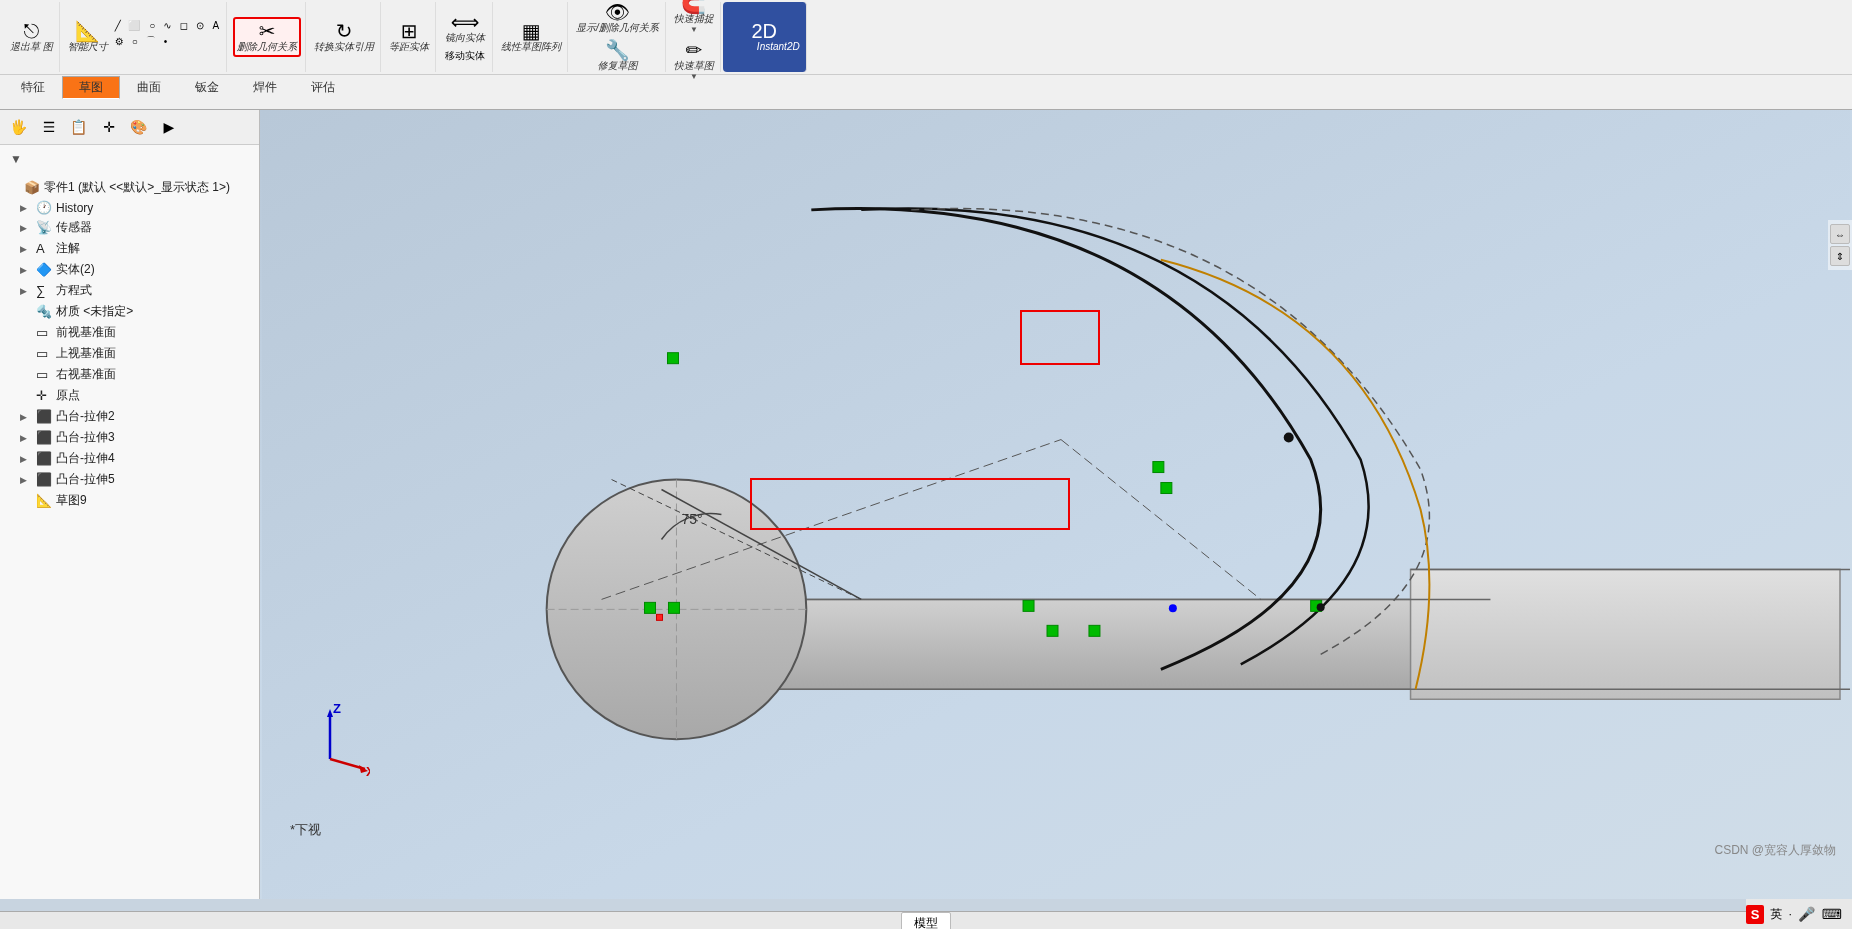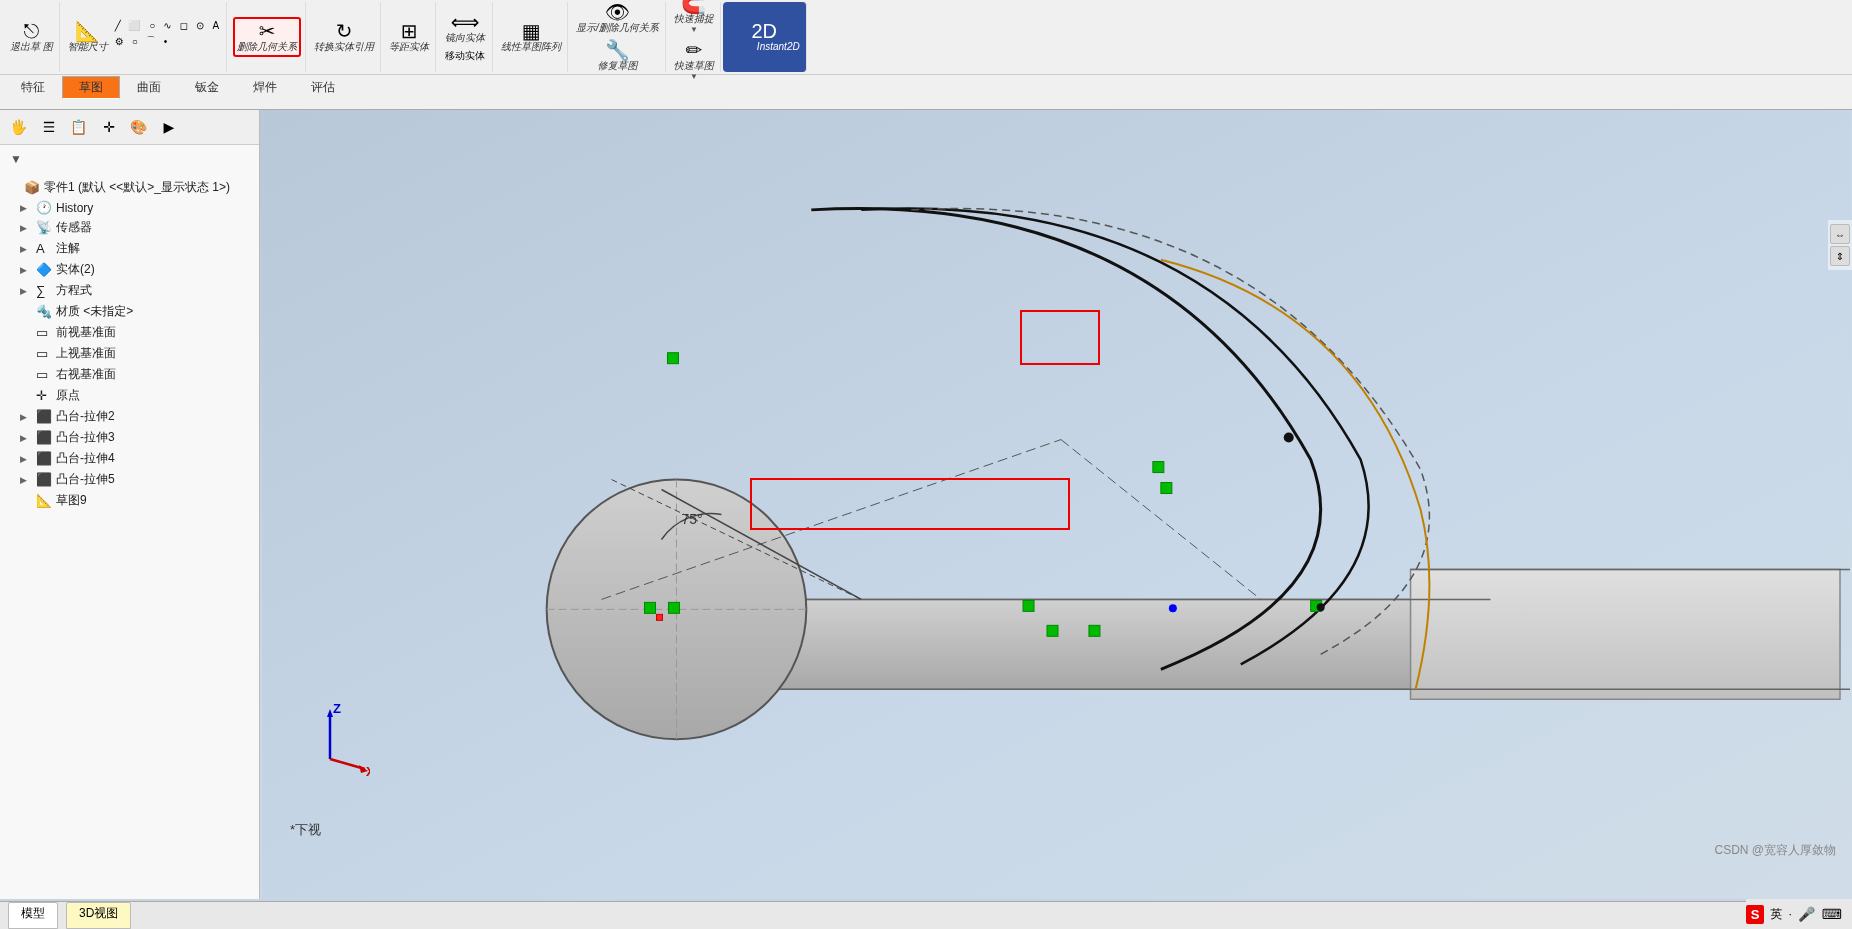--- a/index.html
+++ b/index.html
@@ -242,26 +242,28 @@
       font-size: 13px;
       color: #333;
     }
 
     
     #status-bar {
       position: absolute;
       bottom: 0;
       left: 0;
       right: 0;
-      height: 28px;
+      height: 18px;
       background: #e8e8e8;
       border-top: 1px solid #aaa;
       display: flex;
+      align-items: center;
       padding: 0 8px;
       gap: 8px;
+      flex-direction: column;
     }
 
     .status-tab {
       padding: 2px 12px;
       font-size: 12px;
       cursor: pointer;
       border: 1px solid #bbb;
       background: #fef9c3;
       border-radius: 2px 2px 0 0;
     }

